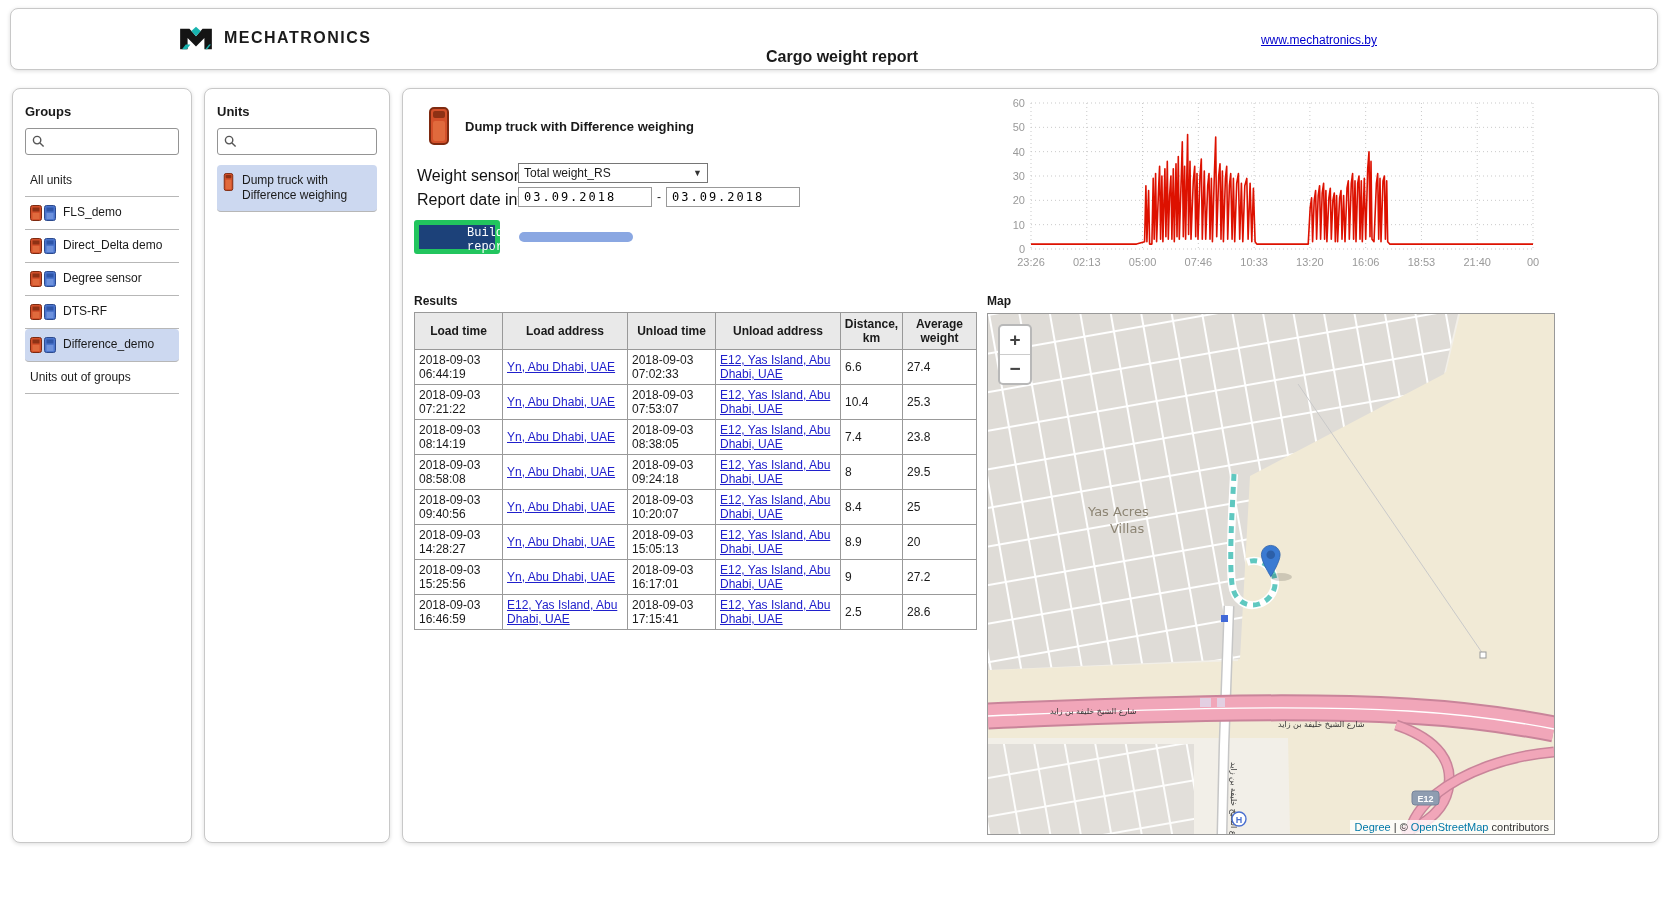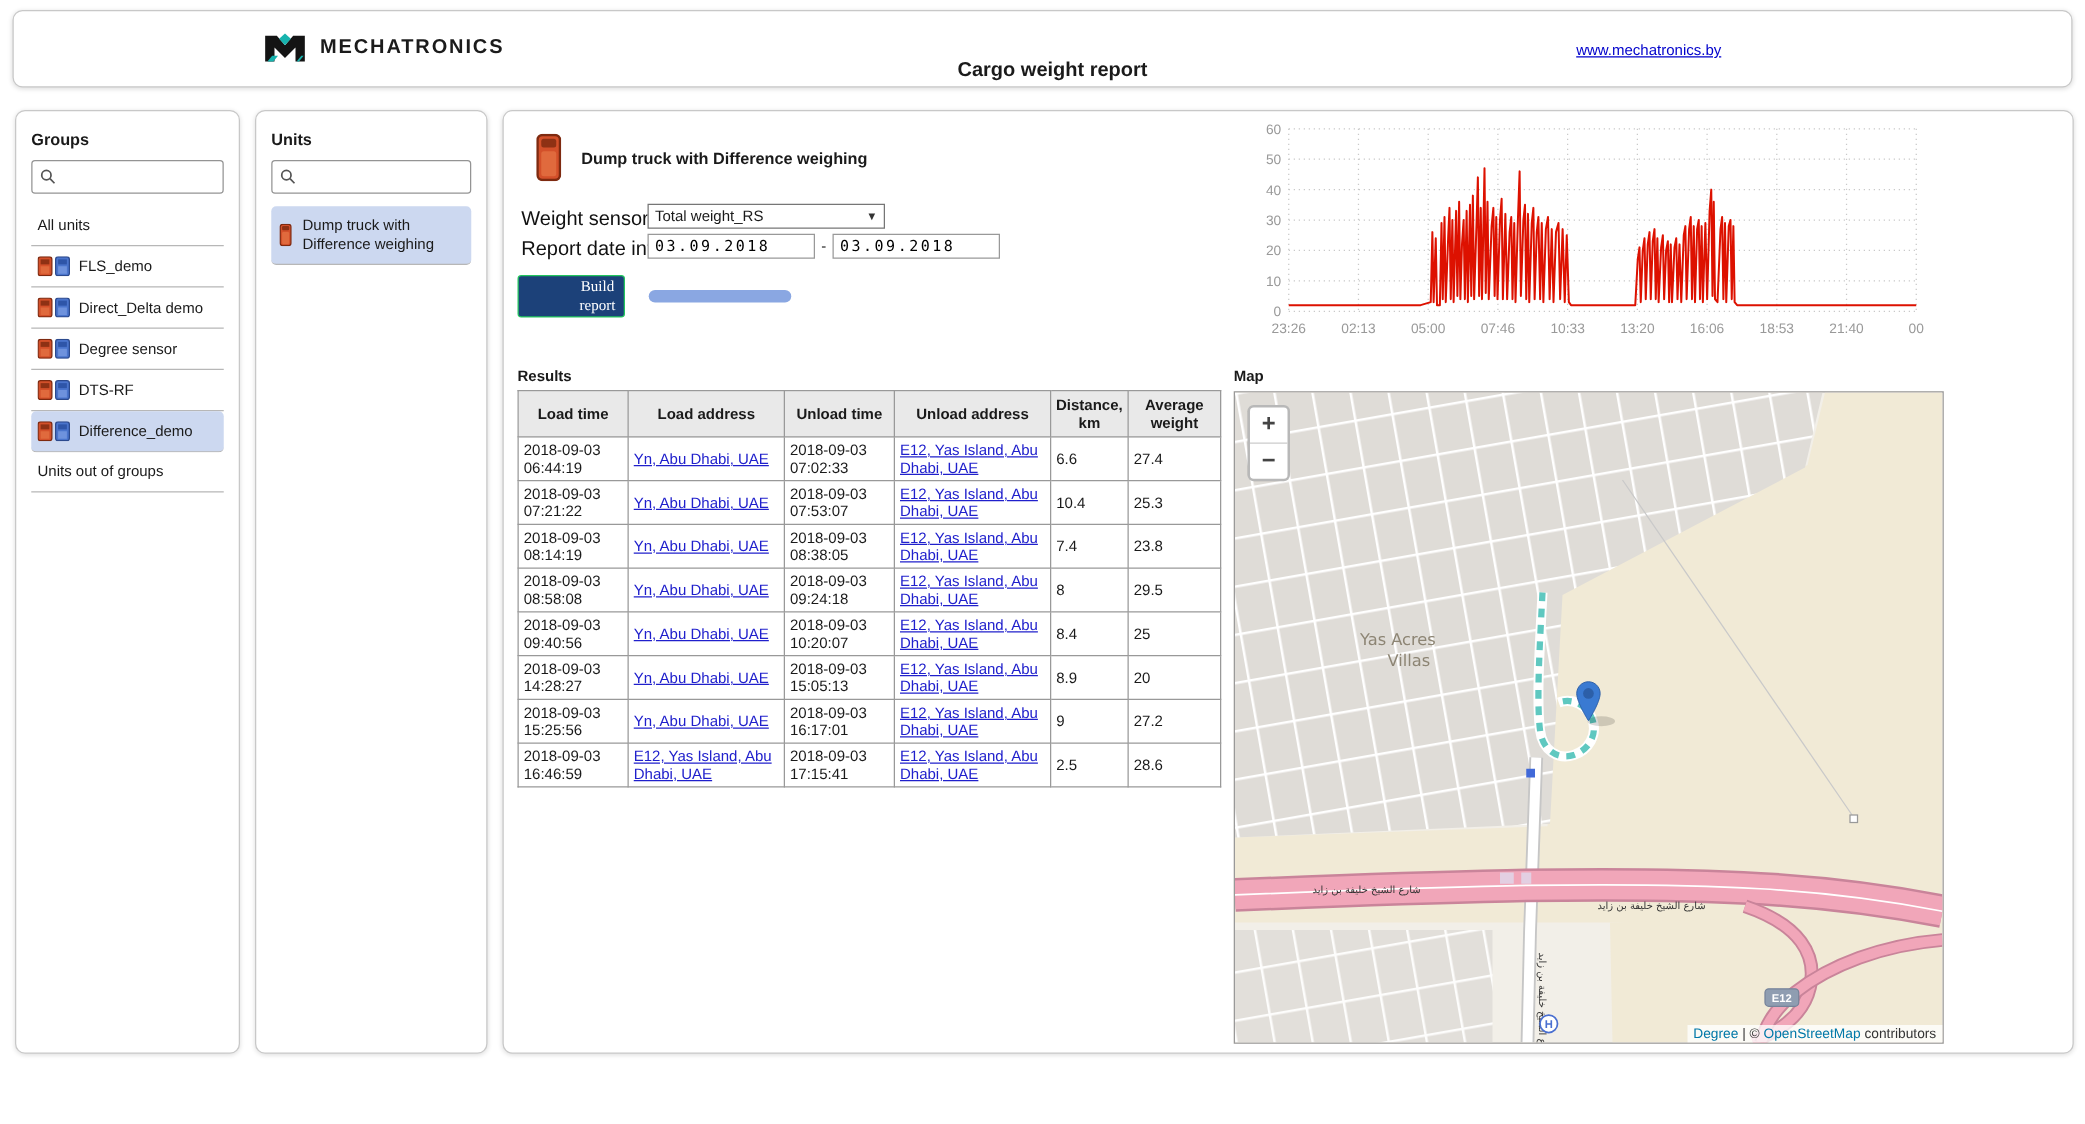--- a/index.html
+++ b/index.html
@@ -1,55 +1,55 @@
 <!DOCTYPE html>
 <html><head>
 <meta charset="utf-8">
 <style>
   html,body{margin:0;padding:0;width:1668px;height:899px;overflow:hidden;background:#ffffff;
     font-family:"Liberation Sans",sans-serif;font-size:12px;color:#1a1a1a;}
   .card{position:absolute;background:#fff;border:1px solid #c8c8c8;border-radius:8px;
     box-shadow:0 1px 4px rgba(0,0,0,0.14);}
   
   #header{left:10px;top:8px;width:1646px;height:60px;}
-  .logo-wrap{position:absolute;left:198px;top:15px;display:flex;align-items:center;gap:9px;}
+  .logo-wrap{position:absolute;left:166px;top:15px;display:flex;align-items:center;gap:9px;}
   .brand{font-weight:bold;font-size:16px;letter-spacing:1.5px;color:#1b1b1b;}
   .header-title{position:absolute;left:0;right:0;top:39px;text-align:center;font-weight:bold;font-size:16px;padding-left:16px;}
   .header-link{position:absolute;right:280px;top:24px;font-size:12px;color:#0000cc;text-decoration:underline;cursor:pointer;}
   
   #groups-panel{left:12px;top:88px;width:178px;height:753px;}
   #units-panel{left:204px;top:88px;width:184px;height:753px;}
   .panel-title{font-weight:bold;font-size:13px;margin:15px 12px 9px 12px;}
   .searchbox{position:relative;margin:0 12px 10px 12px;}
   .searchbox input{width:100%;box-sizing:border-box;height:27px;border:1px solid #949494;border-radius:3px;
     padding:0 6px 0 25px;font-size:12px;font-family:"Liberation Sans",sans-serif;outline:none;}
   .search-icon{position:absolute;left:7px;top:7px;width:13px;height:13px;}
   .list{margin:0 12px;}
-  .list-item{display:flex;align-items:center;gap:7px;padding:8px 5px;border-bottom:1px solid #b7b7b7;
+  .list-item{display:flex;align-items:flex-start;gap:7px;padding:8px 5px;border-bottom:1px solid #b7b7b7;
     font-size:12px;cursor:pointer;line-height:1.25;}
   .list-item.selected{background:#ccd8f0;border-radius:4px;}
   .pair-icon,.unit-icon{flex:0 0 auto;display:inline-flex;}
   
   #main-panel{left:402px;top:88px;width:1255px;height:753px;}
   .unit-head{position:absolute;left:26px;top:18px;display:flex;align-items:center;gap:16px;}
   .unit-head .t{font-weight:bold;font-size:13px;}
   .fld-label{position:absolute;font-size:16px;color:#111;}
   #lbl-sensor{left:14px;top:78px;}
   #lbl-interval{left:14px;top:102px;}
   .select-box{position:absolute;left:115px;top:74px;width:190px;height:20px;border:1px solid #767676;
     background:#fff;display:flex;align-items:center;justify-content:space-between;padding:0 5px;
     box-sizing:border-box;font-size:12px;cursor:pointer;}
   .dd-arrow{font-size:9px;color:#333;}
   .date-input{position:absolute;top:98px;width:134px;height:20px;border:1px solid #999;box-sizing:border-box;
     font-family:"DejaVu Sans Mono",monospace;font-size:12px;letter-spacing:2px;padding:0 5px;outline:none;}
   #date-from{left:115px;}
   #date-to{left:263px;}
   #date-sep{position:absolute;left:254px;top:101px;}
   .build-btn{position:absolute;left:11px;top:131px;width:86px;height:34px;background:#1c4179;color:#fff;
-    border:1px solid #22c55e;border-radius:3px;font-size:12px;font-family:Liberation Serif, serif;cursor:pointer;padding-left:48px;}
+    border:5px solid #22c55e;border-radius:3px;font-size:12px;font-family:Liberation Mono, monospace;cursor:pointer;padding-left:48px;}
   .progress{position:absolute;left:116px;top:143px;width:114px;height:10px;background:#8aa7e2;border-radius:5px;}
   #results-label{position:absolute;left:11px;top:205px;font-weight:bold;font-size:12px;}
   
   #report-table{position:absolute;left:11px;top:223px;border-collapse:collapse;font-size:12px;}
   #report-table th{background:#e9e9e9;border:1px solid #999;font-weight:bold;padding:4px 3px;height:26px;}
   #report-table td{border:1px solid #999;padding:3px 4px;vertical-align:middle;}
   #report-table a{color:#2020cc;text-decoration:underline;cursor:pointer;}
   
   #chart-wrap{position:absolute;left:596px;top:4px;}
   .grid{stroke:#c9c9c9;stroke-width:1;stroke-dasharray:1 3;}

